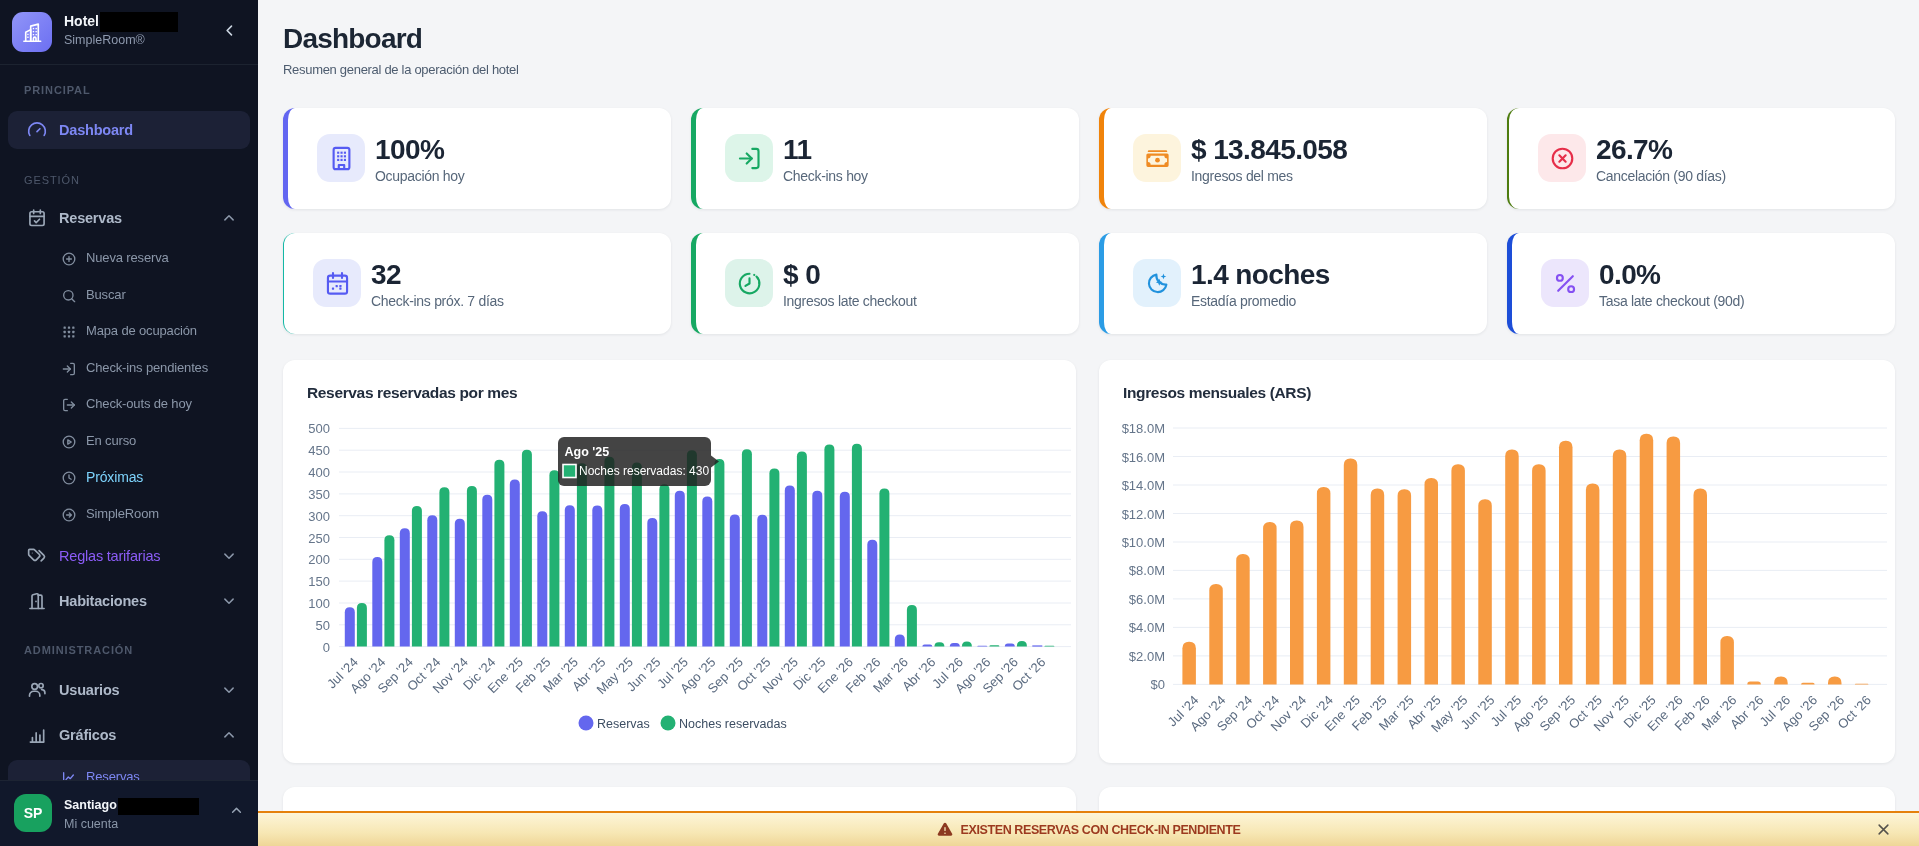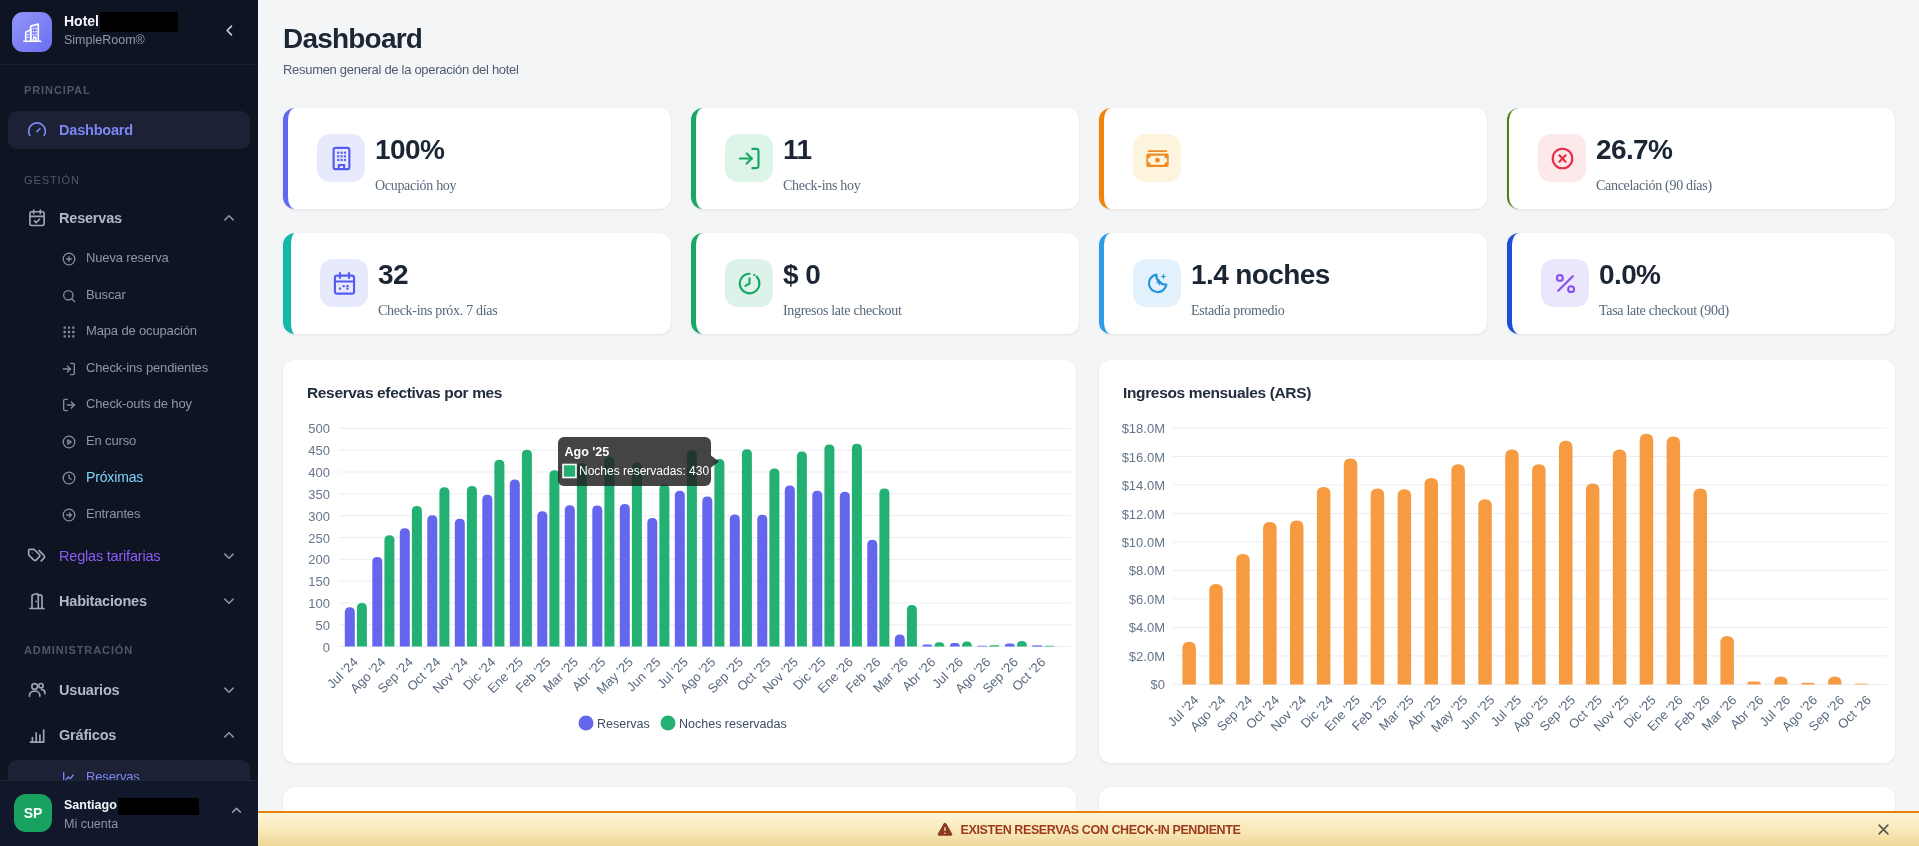--- a/index.html
+++ b/index.html
@@ -3,21 +3,21 @@
 <title>Dashboard</title>
 <style>
 * { margin:0; padding:0; box-sizing:border-box; }
 html,body { width:1919px; height:846px; overflow:hidden; font-family:"Liberation Sans", sans-serif; background:#f4f5f7; }
 .sidebar { position:absolute; left:0; top:0; width:258px; height:846px; background:#0f1422; z-index:5;text-align:right; }
 .main { position:absolute; left:258px; top:0; width:1661px; height:846px; background:#f4f5f7; }
 .card { position:absolute; background:#fff; border-radius:12px; box-shadow:0 1px 3px rgba(16,24,40,.08); }
 .tile { position:absolute; left:29px; top:26px; width:48px; height:48px; border-radius:13px; display:flex; align-items:center; justify-content:center; }
 .stxt { position:absolute; left:87px; top:26px; }
 .val { font-size:28px; font-weight:700; color:#1b2534; line-height:32px; letter-spacing:-0.6px; }
-.lbl { font-size:14px; color:#57677a; margin-top:12px; letter-spacing:-0.3px;font-family:Liberation Serif, serif; }
+.lbl { font-size:14px; color:#57677a; margin-top:2px; letter-spacing:-0.3px; }
 .ctitle { position:absolute; left:24px; top:24px; font-size:15.5px; font-weight:700; color:#222d3d; letter-spacing:-0.35px; }
 </style></head>
 <body>
 <div class="main">
   <div style="position:absolute;left:25px;top:23px;font-size:28px;font-weight:700;color:#1c2634;letter-spacing:-0.8px">Dashboard</div>
   <div style="position:absolute;left:25px;top:62px;font-size:13px;letter-spacing:-0.3px;color:#4d5c6f">Resumen general de la operación del hotel</div>
 </div>
 <div class="card" style="left:283px;top:108px;width:388px;height:101px;border-left:5px solid #6366f1">
   <div class="tile" style="background:#e7eafc">
       <svg width="27" height="27" viewBox="0 0 24 24" style="display:block" stroke="#565bf2" stroke-width="1.9" stroke-linecap="round" stroke-linejoin="round" fill="none" color="#565bf2">
@@ -55,34 +55,38 @@
 <div class="card" style="left:1099px;top:108px;width:388px;height:101px;border-left:5px solid #f0830a">
   <div class="tile" style="background:#fdf4dd">
       <svg width="27" height="27" viewBox="0 0 24 24" style="display:block" stroke="#ef8b23" stroke-width="1.9" stroke-linecap="round" stroke-linejoin="round" fill="none" color="#ef8b23">
         <g fill="#ef8b23" stroke="none">
           <path d="M3.5 7.5h17a1.4 1.4 0 0 1 1.4 1.4v9.2a1.4 1.4 0 0 1-1.4 1.4h-17a1.4 1.4 0 0 1-1.4-1.4V8.9a1.4 1.4 0 0 1 1.4-1.4Z M5.9 9.5a2.4 2.4 0 0 1-2.4 2.4v3.2a2.4 2.4 0 0 1 2.4 2.4h12.2a2.4 2.4 0 0 1 2.4-2.4v-3.2a2.4 2.4 0 0 1-2.4-2.4Z" fill-rule="evenodd"></path>
           <circle cx="12" cy="13.5" r="2.1"></circle>
           <path d="M4.4 4.6h15.2a1 1 0 0 1 1 1v.6H3.4v-.6a1 1 0 0 1 1-1Z"></path>
         </g>
       </svg>
     </div>
+  <div class="stxt">
+      <div class="val">$ 13.845.058</div>
+      <div class="lbl">Ingresos del mes</div>
+    </div>
 </div>
 <div class="card" style="left:1507px;top:108px;width:388px;height:101px;border-left:2px solid #4d7c0f">
   <div class="tile" style="background:#fde8ea">
       <svg width="27" height="27" viewBox="0 0 24 24" style="display:block" stroke="#e62e49" stroke-width="1.9" stroke-linecap="round" stroke-linejoin="round" fill="none" color="#e62e49">
         <circle cx="12" cy="12" r="8.7" fill="none"></circle>
         <path d="m9.2 9.2 5.6 5.6M14.8 9.2l-5.6 5.6" fill="none"></path>
       </svg>
     </div>
   <div class="stxt">
       <div class="val">26.7%</div>
       <div class="lbl">Cancelación (90 días)</div>
     </div>
 </div>
-<div class="card" style="left:283px;top:233px;width:388px;height:101px;border-left:8px solid #14b8a6">
+<div class="card" style="left:283px;top:233px;width:388px;height:101px;border-left:1px solid #14b8a6">
   <div class="tile" style="background:#e7eafc">
       <svg width="27" height="27" viewBox="0 0 24 24" style="display:block" stroke="#565bf2" stroke-width="1.9" stroke-linecap="round" stroke-linejoin="round" fill="none" color="#565bf2">
         <rect x="3.5" y="5" width="17" height="16" rx="2" fill="none"></rect>
         <path d="M8 2.8V7M16 2.8V7M3.5 10.2h17" fill="none"></path>
         <rect x="7" y="15.5" width="2" height="2" rx="0.4" fill="#565bf2" stroke="none"></rect>
         <rect x="10.3" y="13.3" width="2" height="2" rx="0.4" fill="#565bf2" stroke="none"></rect>
         <rect x="13.6" y="15.5" width="2" height="2" rx="0.4" fill="#565bf2" stroke="none"></rect>
         <rect x="13.6" y="13.3" width="2" height="2" rx="0.4" fill="#565bf2" stroke="none"></rect>
       </svg>
     </div>
@@ -124,21 +128,21 @@
         <circle cx="7" cy="7" r="2.6" fill="none"></circle>
         <circle cx="17" cy="17" r="2.6" fill="none"></circle>
       </svg>
     </div>
   <div class="stxt">
       <div class="val">0.0%</div>
       <div class="lbl">Tasa late checkout (90d)</div>
     </div>
 </div>
 <div class="card" style="left:283px;top:360px;width:793px;height:403px">
-  <div class="ctitle">Reservas efectivas por mes</div>
+  <div class="ctitle">Reservas reservadas por mes</div>
   <svg width="793" height="403" viewBox="0 0 793 403" style="position:absolute;left:0;top:0">
       <line x1="56" y1="286.6" x2="788" y2="286.6" stroke="#e9edf4" stroke-width="1"></line>
       <text x="47" y="291.6" text-anchor="end" font-size="13" fill="#65758a">0</text>
       <line x1="56" y1="264.8" x2="788" y2="264.8" stroke="#e9edf4" stroke-width="1"></line>
       <text x="47" y="269.8" text-anchor="end" font-size="13" fill="#65758a">50</text>
       <line x1="56" y1="243.0" x2="788" y2="243.0" stroke="#e9edf4" stroke-width="1"></line>
       <text x="47" y="248.0" text-anchor="end" font-size="13" fill="#65758a">100</text>
       <line x1="56" y1="221.1" x2="788" y2="221.1" stroke="#e9edf4" stroke-width="1"></line>
       <text x="47" y="226.1" text-anchor="end" font-size="13" fill="#65758a">150</text>
       <line x1="56" y1="199.3" x2="788" y2="199.3" stroke="#e9edf4" stroke-width="1"></line>
@@ -432,21 +436,21 @@
         <path d="M12 7.2V12l3.2 1.9" fill="none"></path>
       </svg>
     </div>
     <div style="position:absolute;left:86px;top:468px;font-size:14px;color:#7dd3fc;line-height:18px;letter-spacing:-0.15px">Próximas</div>
     <div style="position:absolute;left:61px;top:507px">
       <svg width="16" height="16" viewBox="0 0 24 24" style="display:block" stroke="#828e9f" stroke-width="2" stroke-linecap="round" stroke-linejoin="round" fill="none" color="#828e9f">
         <circle cx="12" cy="12" r="8.7" fill="none"></circle>
         <path d="M8.4 12h7M12.4 8.8 15.6 12l-3.2 3.2" fill="none"></path>
       </svg>
     </div>
-    <div style="position:absolute;left:86px;top:505px;font-size:13px;color:#8b97a9;line-height:18px;letter-spacing:-0.15px">Entrantes</div>
+    <div style="position:absolute;left:86px;top:505px;font-size:13px;color:#8b97a9;line-height:18px;letter-spacing:-0.15px">SimpleRoom</div>
     <div style="position:absolute;left:27px;top:546px">
       <svg width="20" height="20" viewBox="0 0 24 24" style="display:block" stroke="#9aa6b6" stroke-width="2" stroke-linecap="round" stroke-linejoin="round" fill="none" color="#9aa6b6">
         <path d="m14.5 5.5 5.8 5.8a2.3 2.3 0 0 1 0 3.2l-3.3 3.3" fill="none"></path>
         <path d="M9.1 4.6A1.9 1.9 0 0 0 7.8 4H3a1 1 0 0 0-1 1v4.8a1.9 1.9 0 0 0 .56 1.35l5.4 5.4a2.3 2.3 0 0 0 3.25 0l3.4-3.4a2.3 2.3 0 0 0 0-3.25Z" fill="none"></path>
         <circle cx="6.3" cy="8.3" r="0.6" fill="currentColor" stroke="none"></circle>
       </svg>
     </div>
     <div style="position:absolute;left:59px;top:546px;font-size:14.5px;font-weight:400;color:#8b5cf6;line-height:20px;letter-spacing:-0.2px">Reglas tarifarias</div>
     <div style="position:absolute;left:220px;top:547px">
       <svg width="18" height="18" viewBox="0 0 24 24" style="display:block" stroke="#8b97a9" stroke-width="2" stroke-linecap="round" stroke-linejoin="round" fill="none" color="#8b97a9">

